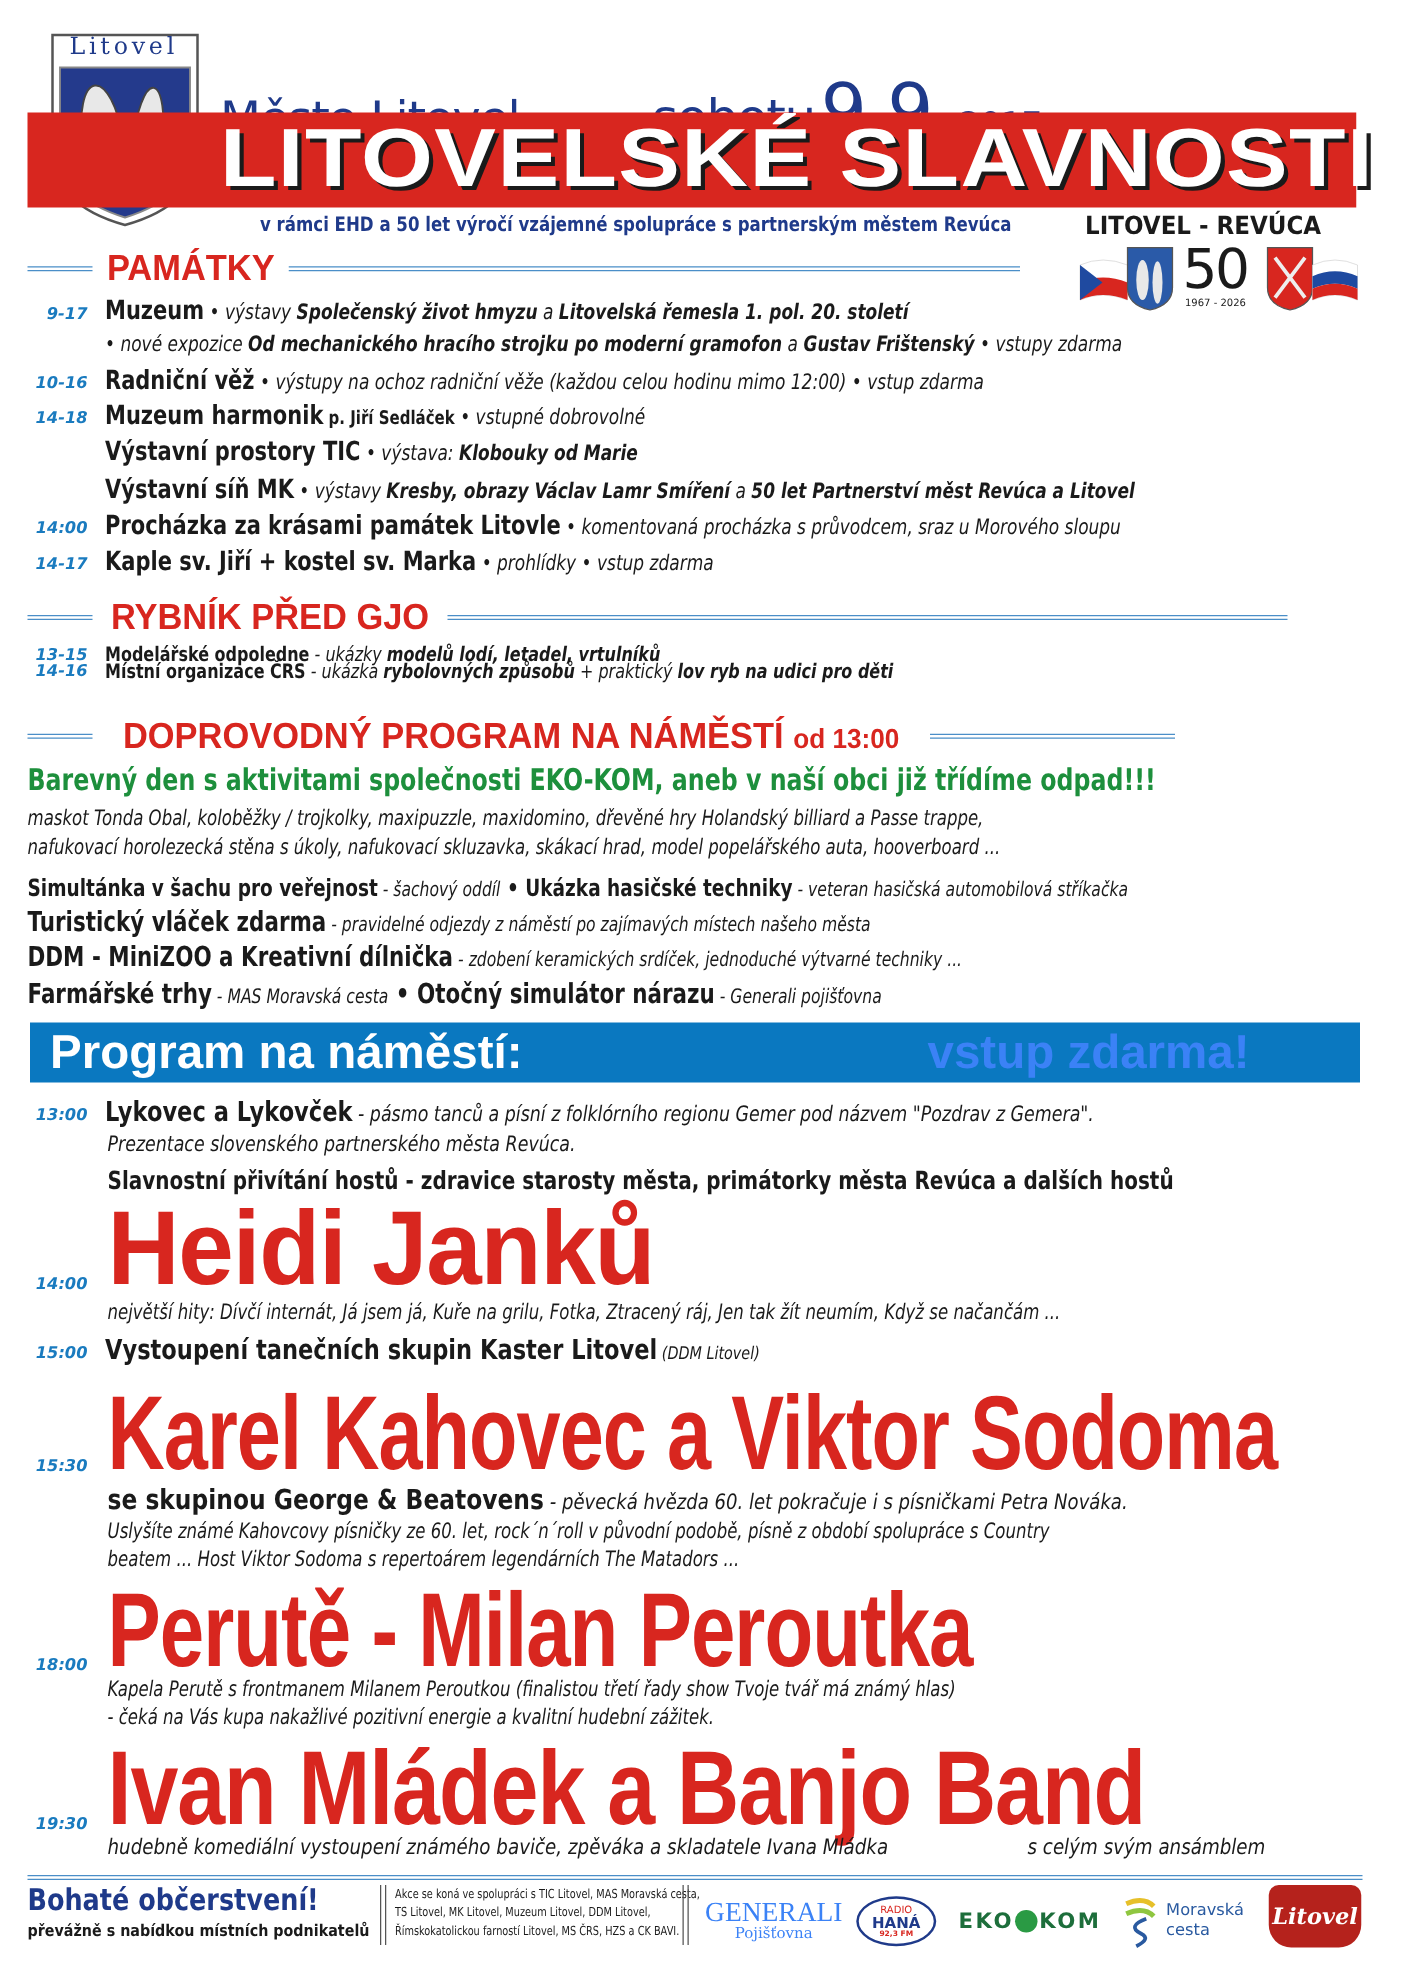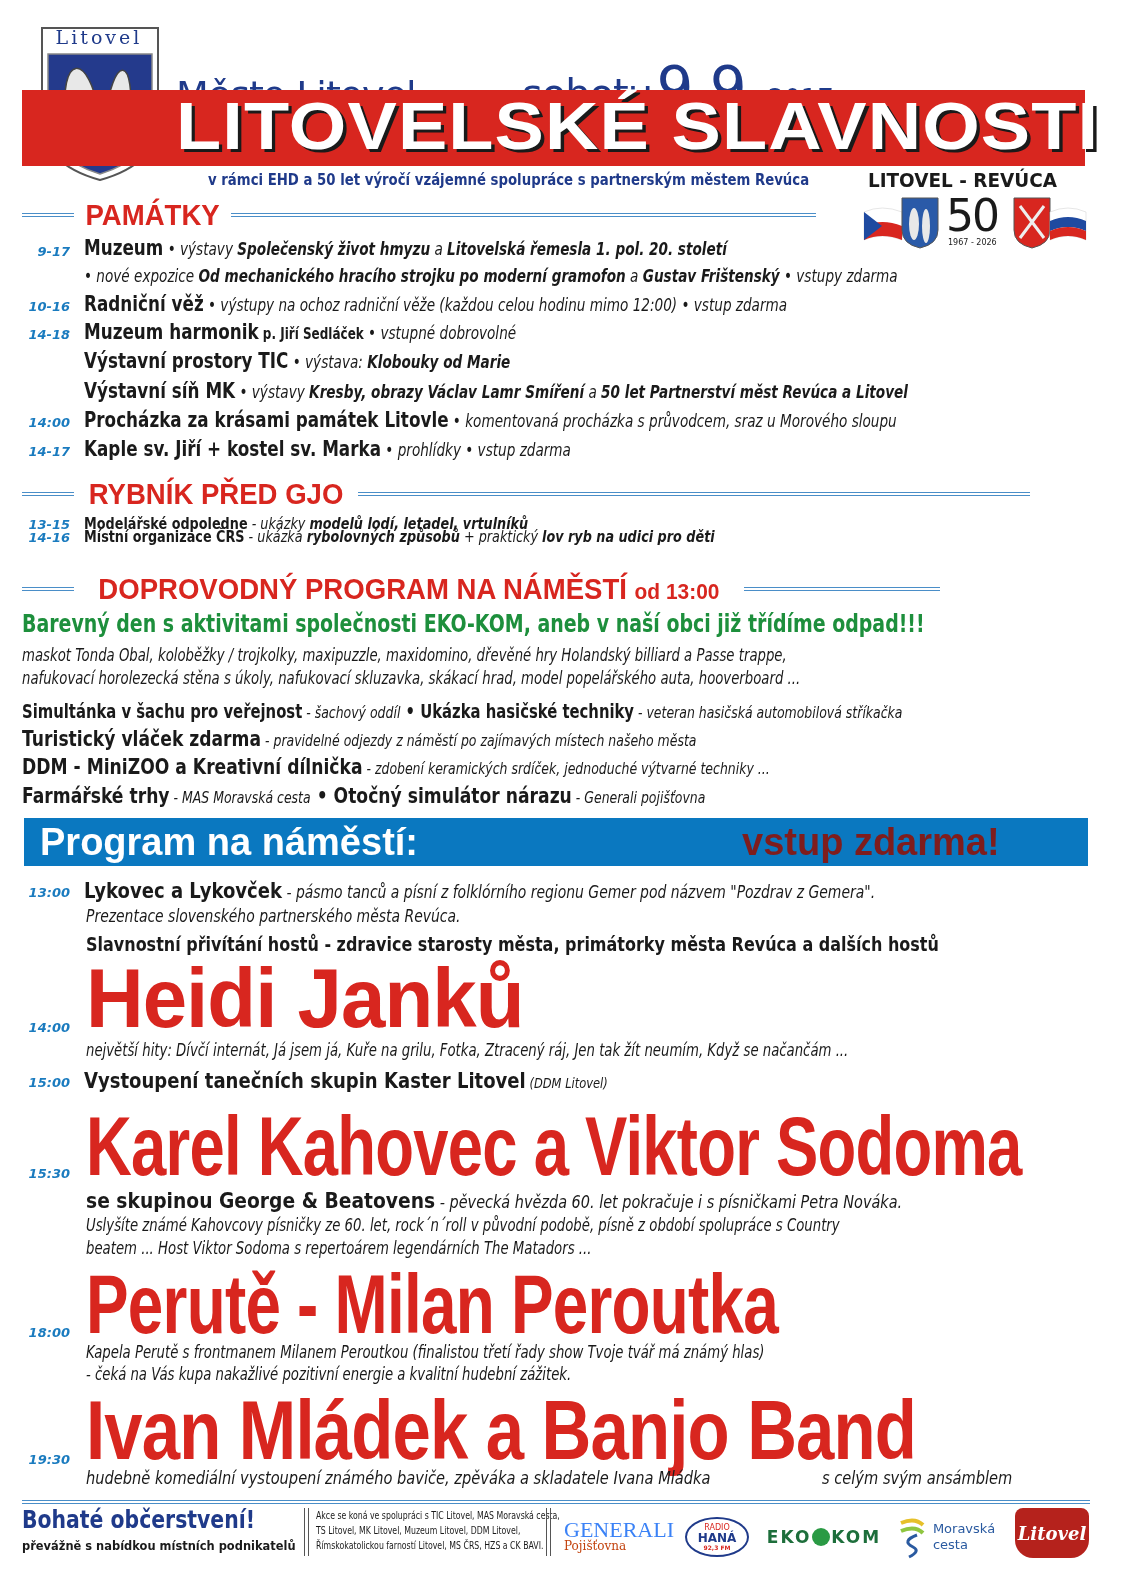--- a/index.html
+++ b/index.html
@@ -49,38 +49,38 @@
   .ryb .txt { transform: scaleX(0.80); font-size: 16px; }
 
   #eko { left: 22px; top: 610px; font-size: 24px; color: #1d8f3c; font-weight: bold; white-space: nowrap; transform: scaleX(0.79); transform-origin: left; }
   .eko-desc { left: 22px; font-size: 17px; font-style: italic; white-space: nowrap; transform: scaleX(0.78); transform-origin: left; }
 
   .dop { left: 22px; white-space: nowrap; transform: scaleX(0.78); transform-origin: left; }
 
   
   #blue-bar { left: 24px; top: 818px; width: 1064px; height: 48px; background: #0a78c0; }
   #blue-left { left: 40px; top: 818px; height: 48px; line-height: 48px; color: #fff; font-family: "Liberation Sans", sans-serif; font-weight: bold; font-size: 38px; white-space: nowrap; }
-  #blue-right { left: 742px; top: 818px; height: 48px; line-height: 48px; color: #7f1d1d; font-family: "Liberation Sans", sans-serif; font-weight: bold; font-size: 38px; white-space: nowrap; }
+  #blue-right { left: 742px; top: 818px; height: 48px; line-height: 48px; color: #3b82f6; font-family: "Liberation Sans", sans-serif; font-weight: bold; font-size: 38px; white-space: nowrap; }
 
   
   .prog .txt { transform: scaleX(0.82); }
   .prog .main { font-size: 22px; font-weight: bold; }
   .prog .desc { font-size: 17px; font-style: italic; }
   .big { position: absolute; left: 86px; color: #d8261f; font-family: "Liberation Sans", sans-serif; font-weight: bold; white-space: nowrap; transform-origin: left top; line-height: 1; letter-spacing: -1px; }
 
   
   #footer-rule { left: 22px; top: 1500px; width: 1068px; }
   #food-title { left: 22px; top: 1506px; font-size: 24px; font-weight: bold; color: #1f3a8a; white-space: nowrap; font-family: "DejaVu Sans", sans-serif; transform: scaleX(0.85); transform-origin: left; }
   #food-sub { left: 22px; top: 1538px; font-size: 13px; font-weight: bold; color: #1a1a1a; white-space: nowrap; transform: scaleX(0.88); transform-origin: left; }
   .vsep { width: 5px; height: 48px; border-left: 1.5px solid #555; border-right: 1.5px solid #555; }
   #coop { left: 316px; top: 1508px; width: 240px; font-size: 10px; line-height: 15px; color: #1a1a1a; transform: scaleX(0.78); transform-origin: left top; white-space: nowrap; }
 
   .sponsor { position: absolute; top: 1512px; height: 50px; display: flex; align-items: center; justify-content: center; }
   #sp-generali .name { font-family: Liberation Serif, serif; color: #3b82f6; font-size: 22px; line-height: 18px; }
-  #sp-generali .sub { font-family: "DejaVu Serif", serif; color: #c2410c; font-size: 12px; text-align: left; }
+  #sp-generali .sub { font-family: "DejaVu Serif", serif; color: #3b82f6; font-size: 12px; text-align: center; }
   #sp-radio { width: 64px; height: 40px; border: 2px solid #1f3a8a; border-radius: 50%; flex-direction: column; }
   #sp-radio .r1 { font-size: 8px; font-weight: normal; color: #d8261f; line-height: 9px; }
   #sp-radio .r2 { font-size: 12px; font-weight: bold; color: #1f3a8a; line-height: 12px; }
   #sp-radio .r3 { font-size: 6px; font-weight: bold; color: #d8261f; line-height: 7px; }
   #sp-eko { font-weight: bold; font-size: 17px; color: #1d6e3b; letter-spacing: 2px; }
   #sp-eko .circ { display: inline-block; width: 18px; height: 18px; border-radius: 50%; background: #2a9a44; vertical-align: middle; margin: 0 1px; }
   #sp-mor .t { font-size: 13px; color: #2a5aa0; line-height: 16px; }
   #sp-lit { width: 74px; height: 50px; background: #b5221c; border-radius: 8px 8px 18px 18px; color: #fff; font-family: "DejaVu Serif", serif; font-weight: bold; font-style: italic; font-size: 18px; }
 </style>
 </head>

